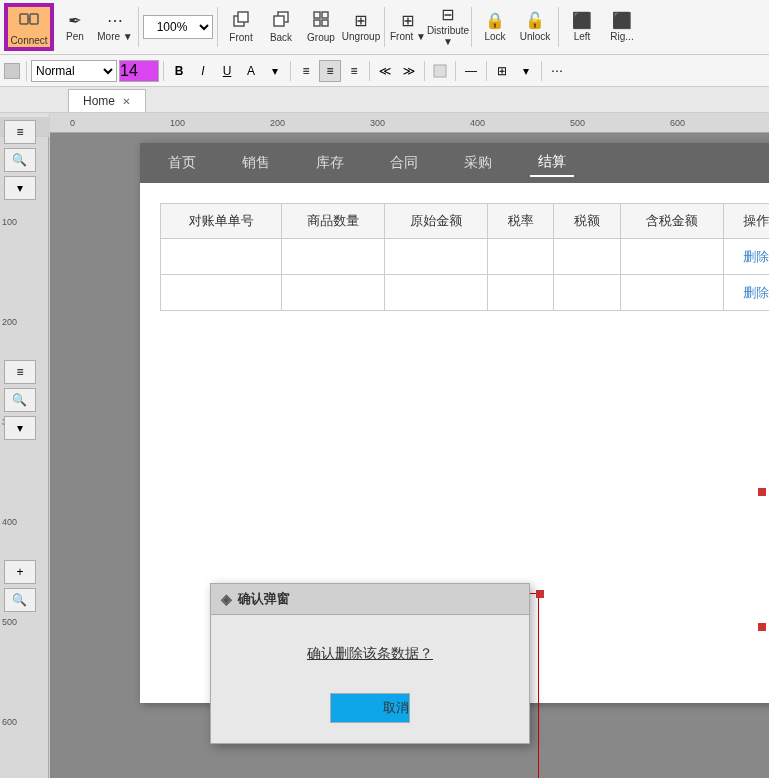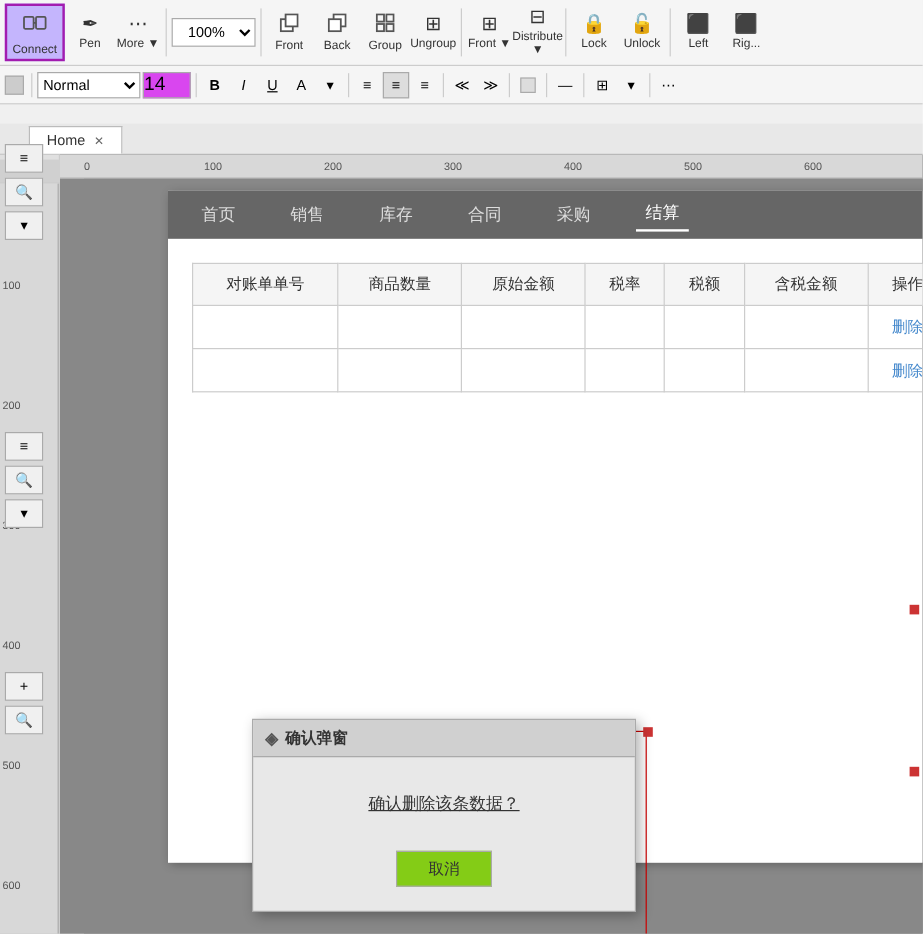--- a/index.html
+++ b/index.html
@@ -23,22 +23,22 @@
       width: 50px;
       height: 48px;
       border: 2px solid transparent;
       background: transparent;
       cursor: pointer;
       font-size: 10px;
       color: #333;
       padding: 2px;
     }
     .tool-btn.active {
-      border: 2px solid #a21caf;
-      background: #c4b5fd;
+      border: 4px solid #a21caf;
+      background: #fdba74;
     }
     .tool-btn-icon {
       font-size: 20px;
       line-height: 1;
       margin-bottom: 2px;
     }
     .tool-sep {
       width: 1px;
       height: 40px;
       background: #ccc;
@@ -105,22 +105,21 @@
       width: 1px; height: 20px; background: #ccc; margin: 0 2px;
     }
 
     
     .tab-bar {
       background: #e8e8e8;
       border-bottom: 1px solid #ccc;
       height: 26px;
       display: flex;
       align-items: flex-end;
-      padding-left: 24px;
-      margin-top: 16px;
+      padding-left: 68px;
     }
     .tab-item {
       padding: 4px 14px;
       font-size: 12px;
       background: #d8d8d8;
       border: 1px solid #bbb;
       border-bottom: none;
       cursor: pointer;
       color: #333;
       margin-right: 1px;
@@ -291,24 +290,25 @@
     .dialog-buttons {
       display: flex;
       justify-content: center;
       gap: 20px;
       padding: 10px 20px 20px;
     }
     .dialog-btn {
       width: 80px;
       height: 30px;
       border: 1px solid #aaa;
-      background: #84cc16;
+      background: #0ea5e9;
       cursor: pointer;
       font-size: 13px;
       color: #333;
+      text-align: right;
     }
   </style>
 </head>
 <body>
 
 <div class="toolbar-top">
 
   <button class="tool-btn active">
     <span class="tool-btn-icon">
       <svg width="22" height="22" viewBox="0 0 22 22">

